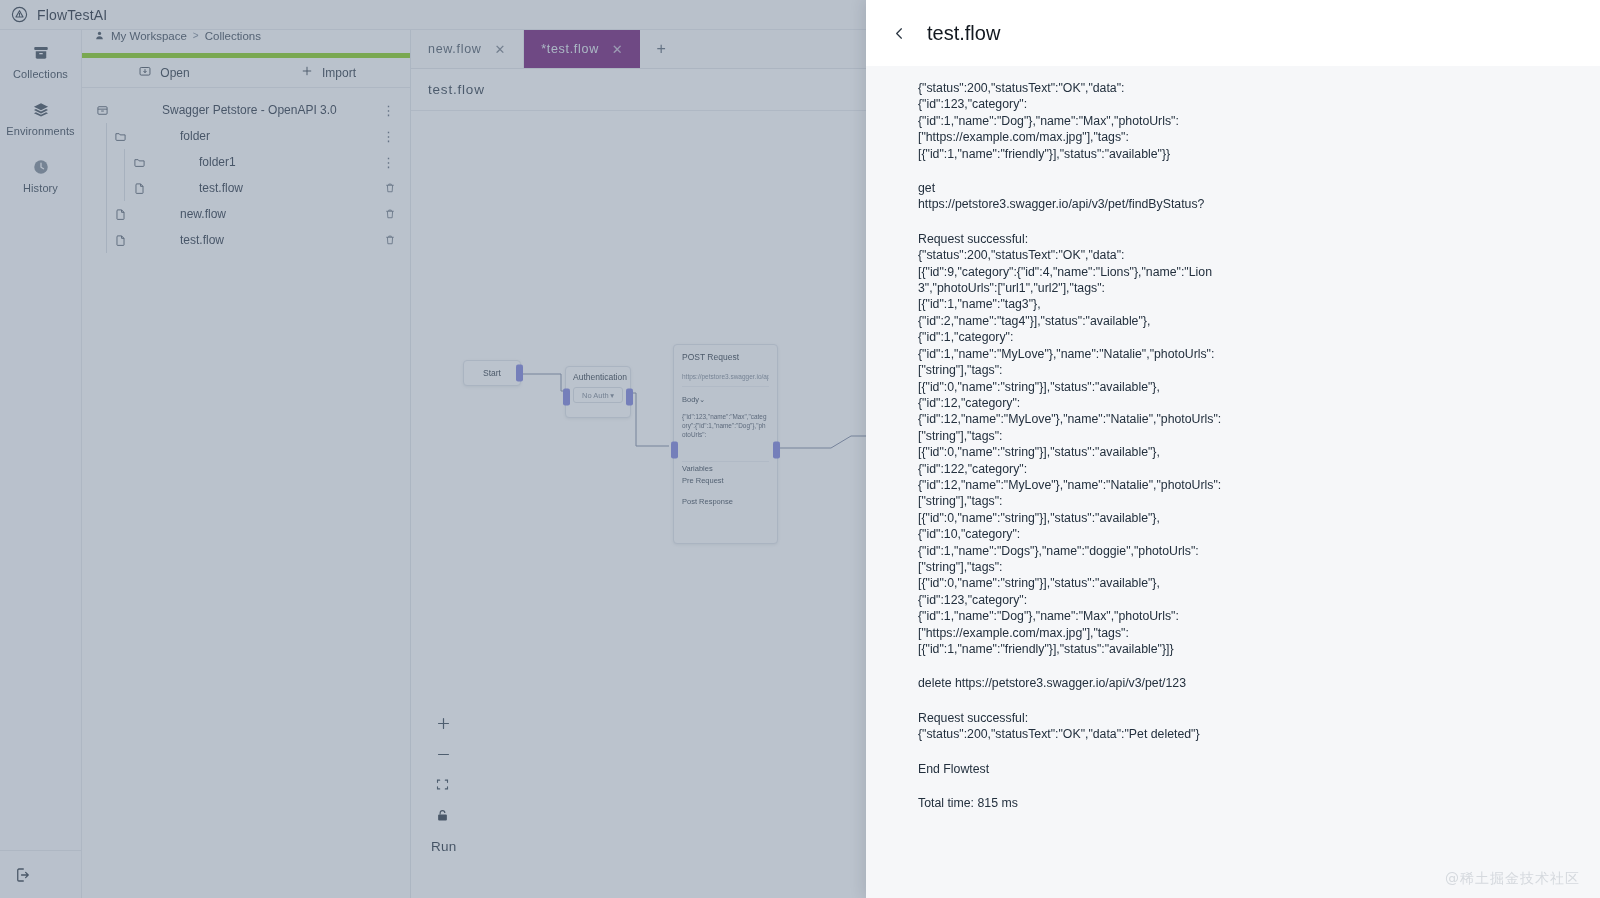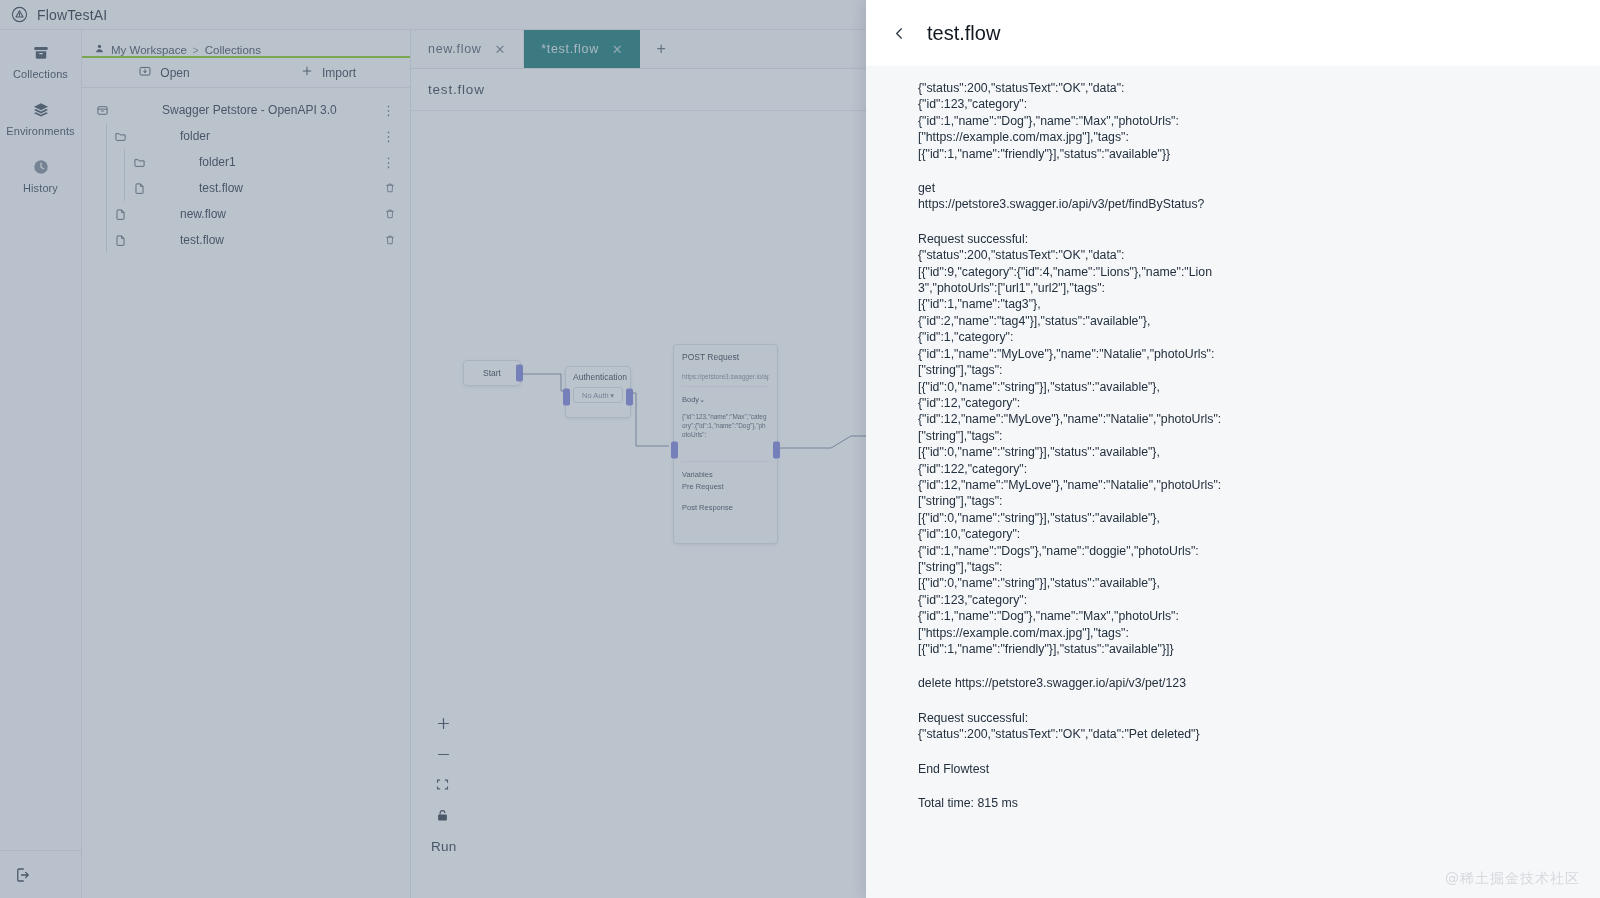--- a/index.html
+++ b/index.html
@@ -47,23 +47,23 @@
     position: absolute; left: 0; bottom: 0; width: 82px; height: 48px;
     border-top: 1px solid #e6e8ec; display: flex; align-items: center; padding-left: 14px;
   }
 
   
   #explorer {
     position: absolute; left: 82px; top: 30px; width: 329px; height: 868px;
     background: #fdfdfe; border-right: 1px solid #e3e6ea;
   }
   #breadcrumb {
-    height: 28px; display: flex; align-items: flex-end; gap: 6px;
+    height: 28px; display: flex; align-items: flex-start; gap: 6px;
     padding-left: 12px; font-size: 11.5px; color: #3c4856;
-    border-bottom: 2px solid #84cc16;
+    border-bottom: 5px solid #84cc16;
   }
   #breadcrumb .sep { color: #7b8796; font-size: 10px; }
   #explorer-toolbar {
     height: 30px; display: flex; align-items: center;
     border-bottom: 1px solid #e6e8ec;
   }
   .tb-btn {
     flex: 1; display: flex; align-items: center; justify-content: center;
     gap: 8px; font-size: 12px; color: #2b3744; cursor: pointer; height: 100%;
   }
@@ -81,21 +81,21 @@
   }
 
   
   #editor { position: absolute; left: 411px; top: 30px; right: 0; bottom: 0; background: #ffffff; }
   #tabbar { height: 39px; display: flex; align-items: stretch; border-bottom: 1px solid #e2e5e9; background:#fbfbfc;}
   .tab {
     display: flex; align-items: center; gap: 13px; padding: 0 17px;
     font-size: 12.5px; letter-spacing: .7px; color: #4b5764; cursor: pointer;
     border-right: 1px solid #e6e8ec;
   }
-  .tab.active { background: #0f766e; color: #dfe8ee; border-right: none; }
+  .tab.active { background: #701a75; color: #dfe8ee; border-right: none; }
   .tab .x { font-size: 13px; opacity: .75; }
   #tab-add { display: flex; align-items: center; padding: 0 16px; font-size: 16px; color: #5a6673; cursor: pointer; }
   #flow-title {
     height: 42px; display: flex; align-items: center; padding-left: 17px;
     font-size: 13.5px; letter-spacing: .8px; color: #2d3a48;
     border-bottom: 1px solid #e8eaee;
   }
   #canvas { position: absolute; left: 0; top: 81px; right: 0; bottom: 0; background: #ffffff; overflow: hidden; }
 
   
@@ -366,21 +366,21 @@
       </div>
 
       <div class="node" style="left:262px;top:233px;width:105px;height:200px;padding:7px 8px;background:#fdfdfe">
         <div class="node-title" style="margin-bottom:11px">POST Request</div>
         <div style="font-size:6.5px;color:#7d8794;border-bottom:1px solid #eceef1;padding-bottom:6px;white-space:nowrap;overflow:hidden">https://petstore3.swagger.io/ap</div>
         <div style="display:flex;align-items:center;margin-top:8px;font-size:7.5px;color:#3a4653">
           <span>Body</span>
           <span>⌄</span>
         </div>
         <div style="margin-top:8px;height:50px;overflow:hidden;font-size:6.4px;line-height:9px;color:#4d5765;word-break:break-all;border-bottom:1px solid #eceef1">{"id":123,"name":"Max","category":{"id":1,"name":"Dog"},"photoUrls":</div>
-        <div style="margin-top:8px;font-size:7.5px;color:#3a4653">Variables</div>
+        <div style="margin-top:2px;font-size:7.5px;color:#3a4653">Variables</div>
         <div style="margin-top:3px;font-size:7.5px;color:#3a4653">Pre Request</div>
         <div style="margin-top:12px;font-size:7.5px;color:#3a4653">Post Response</div>
         <span class="port" style="left:-3px;top:105px"></span>
         <span class="port" style="right:-3px;top:105px"></span>
       </div>
 
       <div id="canvas-controls">
         <span class="ctl">
           <svg viewBox="0 0 24 24" width="17" height="17" stroke="#32404f" stroke-width="1.7" stroke-linecap="round">
               <path d="M12 5v14M5 12h14"></path>

